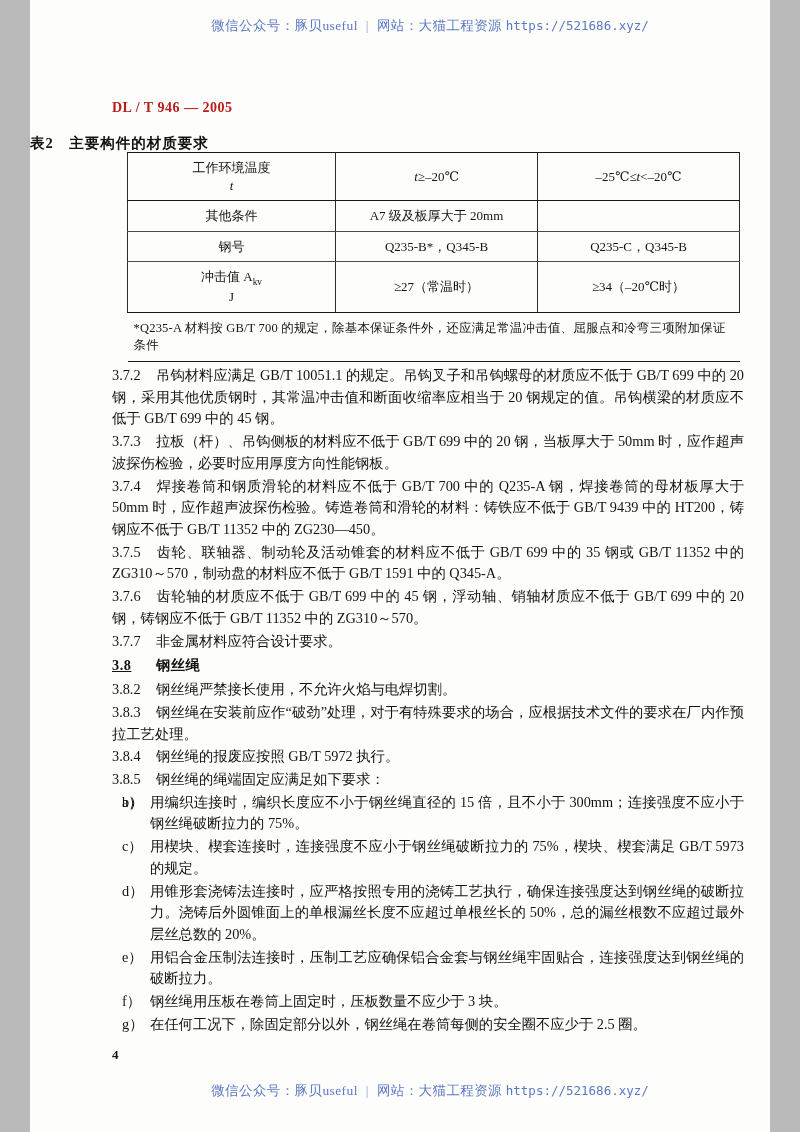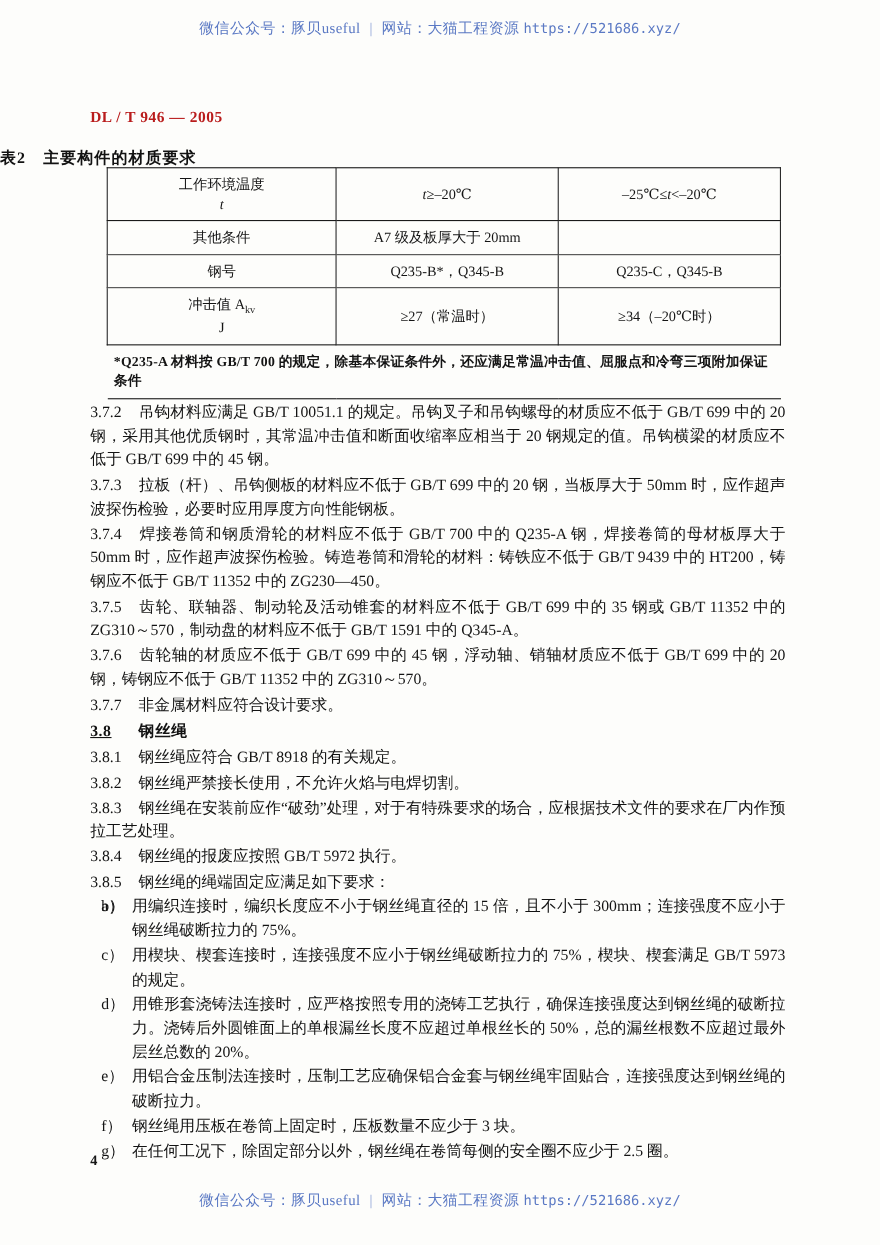--- a/index.html
+++ b/index.html
@@ -6,21 +6,21 @@
   html, body {
     margin: 0;
     padding: 0;
     background: #b9b9b9;
   }
   body {
     font-family: "Liberation Serif", "DejaVu Serif", serif;
   }
   .page {
     position: relative;
-    width: 800px;
+    width: 740px;
     height: 1132px;
     margin: 0 auto;
     background: #fdfdfb;
     box-sizing: border-box;
     overflow: hidden;
   }
   
   .watermark {
     position: absolute;
     left: 0;
@@ -93,21 +93,21 @@
   table.spec tr.row-bottomline td { border-bottom: 1.6px solid #1a1a1a; }
   .c1 { width: 34%; }
   .c2 { width: 33%; }
   .c3 { width: 33%; }
   .note-row td {
     border-left: none !important;
     border-right: none !important;
     text-align: left !important;
     padding: 7px 2px 7px 6px !important;
     font-size: 12.5px;
-    font-weight: bold;
+    font-weight: normal;
     letter-spacing: 0.2px;
   }
   .ital { font-style: italic; }
   sub { font-size: 0.72em; }
 
   
   .body {
     position: absolute;
     left: 82px;
     top: 365px;
@@ -216,21 +216,20 @@
     <p class="para"><span class="num">3.7.4</span><span>焊接卷筒和钢质滑轮的材料应不低于 GB/T 700 中的 Q235-A 钢，焊接卷筒的母材板厚大于 50mm 时，应作超声波探伤检验。铸造卷筒和滑轮的材料：铸铁应不低于 GB/T 9439 中的 HT200，铸钢应不低于 GB/T 11352 中的 ZG230—450。</span></p>
 
     <p class="para"><span class="num">3.7.5</span><span>齿轮、联轴器、制动轮及活动锥套的材料应不低于 GB/T 699 中的 35 钢或 GB/T 11352 中的 ZG310～570，制动盘的材料应不低于 GB/T 1591 中的 Q345-A。</span></p>
 
     <p class="para"><span class="num">3.7.6</span><span>齿轮轴的材质应不低于 GB/T 699 中的 45 钢，浮动轴、销轴材质应不低于 GB/T 699 中的 20 钢，铸钢应不低于 GB/T 11352 中的 ZG310～570。</span></p>
 
     <p class="para"><span class="num">3.7.7</span><span>非金属材料应符合设计要求。</span></p>
 
     <p class="para sec-head"><span class="num">3.8</span><span>钢丝绳</span></p>
 
-    <p class="para"><span class="num">3.8.1</span><span>钢丝绳应符合 GB/T 8918 的有关规定。</span></p>
 
     <p class="para"><span class="num">3.8.2</span><span>钢丝绳严禁接长使用，不允许火焰与电焊切割。</span></p>
 
     <p class="para"><span class="num">3.8.3</span><span>钢丝绳在安装前应作“破劲”处理，对于有特殊要求的场合，应根据技术文件的要求在厂内作预拉工艺处理。</span></p>
 
     <p class="para"><span class="num">3.8.4</span><span>钢丝绳的报废应按照 GB/T 5972 执行。</span></p>
 
     <p class="para"><span class="num">3.8.5</span><span>钢丝绳的绳端固定应满足如下要求：</span></p>
 
     <ul class="list">

